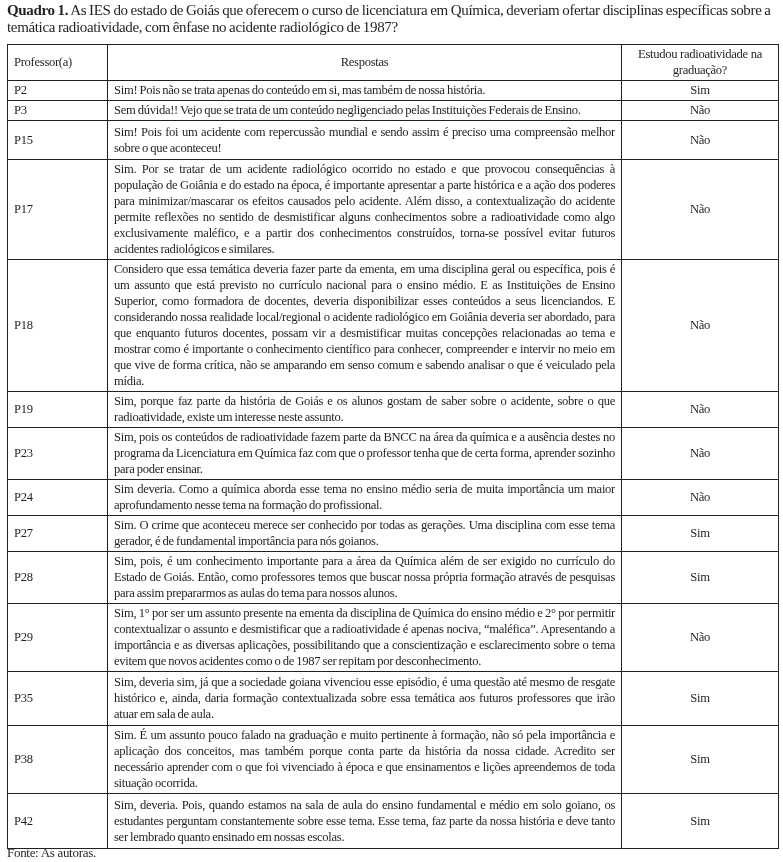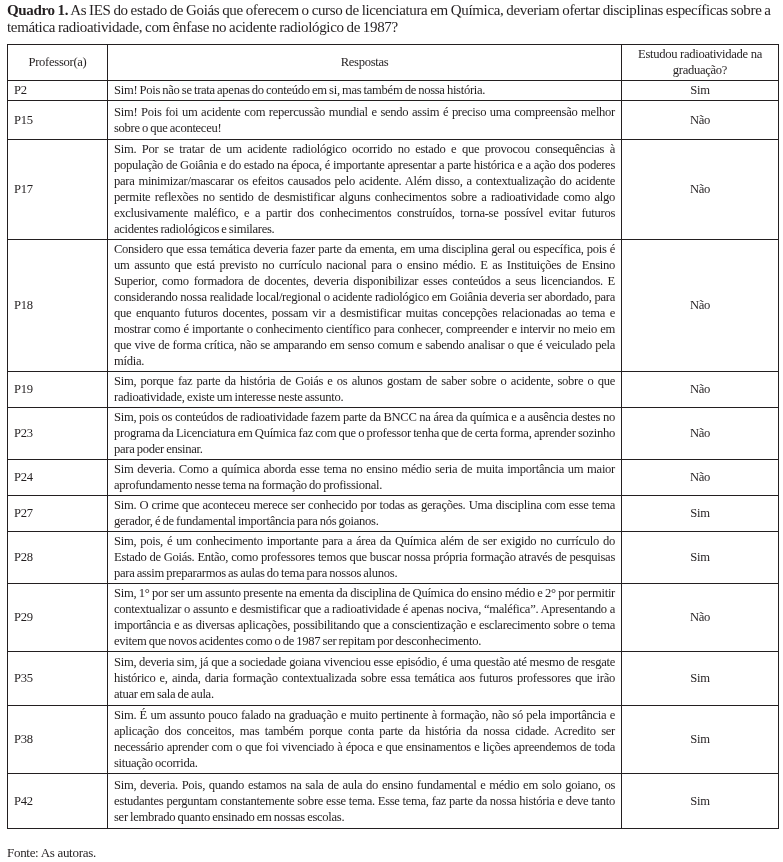--- a/index.html
+++ b/index.html
@@ -23,21 +23,21 @@
       font-size: 12.6px; line-height: 16px; letter-spacing: -0.3px;
       font-weight: normal; padding: 1px 6px 2px 6px; vertical-align: middle;
     }
     col.c1 { width: 100px; }
     col.c2 { width: 514px; }
     col.c3 { width: 157px; }
     .prof { text-align: left; }
     .resp { text-align: justify; text-align-last: left; word-spacing: -0.6px; }
     .stud { text-align: center; }
     th.resp { text-align: right; text-align-last: center; }
-    th.prof { text-align: center; }
+    th.prof { text-align: left; }
     .footer {
       position: absolute; left: 7px; top: 845px;
       font-size: 13px; line-height: 16px; letter-spacing: -0.3px;
     }
   </style>
 </head>
 <body>
 
 <div class="caption"><b>Quadro 1.</b><span> As IES do estado de Goiás que oferecem o curso de licenciatura em Química, deveriam ofertar disciplinas específicas sobre a temática radioatividade, com ênfase no acidente radiológico de 1987?</span></div>
 
@@ -52,20 +52,25 @@
       <th class="prof">Professor(a)</th>
       <th class="resp">Respostas</th>
       <th class="stud">Estudou radioatividade na graduação?</th>
     </tr>
   </thead>
   <tbody id="tbody">
       <tr style="height: 19px;">
         <td class="prof">P2</td>
         <td class="resp">Sim! Pois não se trata apenas do conteúdo em si, mas também de nossa história.</td>
         <td class="stud">Sim</td>
+      </tr>
+      <tr style="height: 19px;">
+        <td class="prof">P3</td>
+        <td class="resp">Sem dúvida!! Vejo que se trata de um conteúdo negligenciado pelas Instituições Federais de Ensino.</td>
+        <td class="stud">Não</td>
       </tr>
       <tr style="height: 39px;">
         <td class="prof">P15</td>
         <td class="resp">Sim! Pois foi um acidente com repercussão mundial e sendo assim é preciso uma compreensão melhor sobre o que aconteceu!</td>
         <td class="stud">Não</td>
       </tr>
       <tr style="height: 92px;">
         <td class="prof">P17</td>
         <td class="resp">Sim. Por se tratar de um acidente radiológico ocorrido no estado e que provocou consequências à população de Goiânia e do estado na época, é importante apresentar a parte histórica e a ação dos poderes para minimizar/mascarar os efeitos causados pelo acidente. Além disso, a contextualização do acidente permite reflexões no sentido de desmistificar alguns conhecimentos sobre a radioatividade como algo exclusivamente maléfico, e a partir dos conhecimentos construídos, torna-se possível evitar futuros acidentes radiológicos e similares.</td>
         <td class="stud">Não</td>

